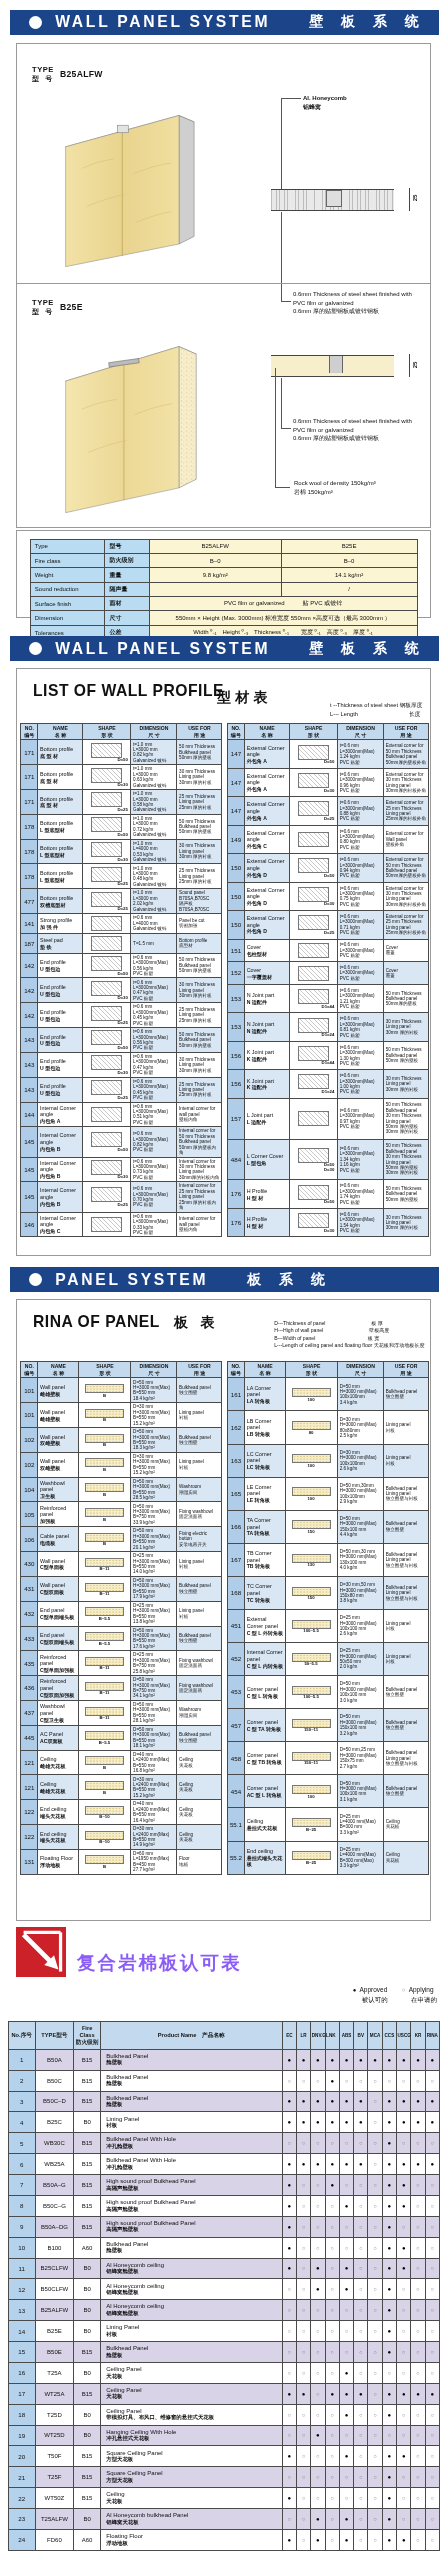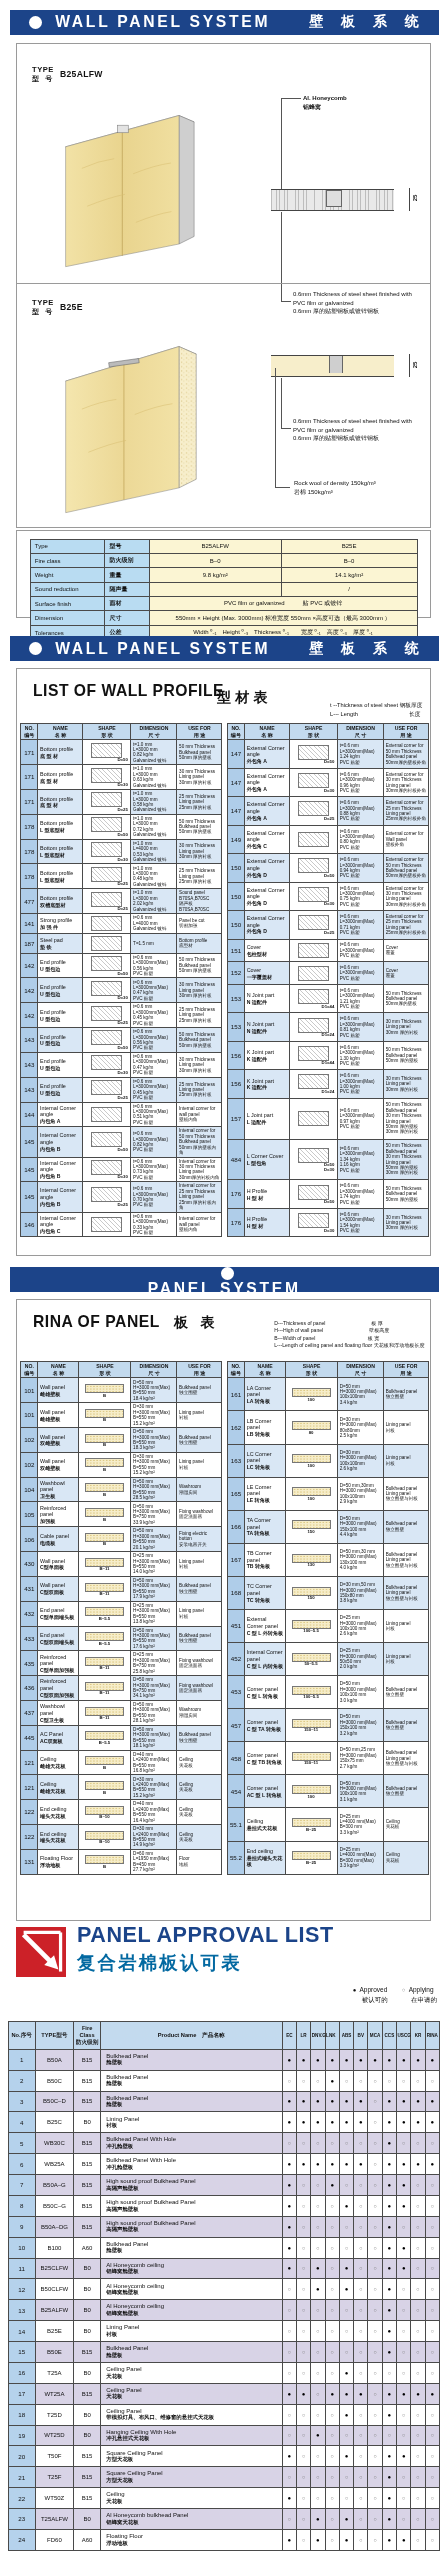--- a/index.html
+++ b/index.html
@@ -50,21 +50,21 @@
   .ml{white-space:pre-line;}
   .shape-glyph{margin:1.1px auto 0.5px auto;width:29px;height:13px;border:0.5px solid #777;
       background:repeating-linear-gradient(45deg,#c9c9c9 0 0.8px,#fff 0.8px 3.2px);}
   .panel-glyph{margin:1.6px auto 0.5px auto;width:37px;height:7px;border:0.5px solid #777;background:#f6edc9;
       background-image:radial-gradient(#d9c37a 0.5px, transparent 0.5px);background-size:3.2px 2.7px;}
   .shape-note{font-weight:bold;font-size:4.3px;text-align:right;padding-right:1.1px;white-space:pre-line;line-height:1.1;}
   
   .redicon{position:absolute;width:50px;height:50px;background:#cc2128;}
   .redicon svg{display:block;}
   .aptitle{position:absolute;color:#1b4489;font-weight:bold;font-size:21.6px;letter-spacing:0.5px;white-space:nowrap;}
-  .aptitle2{position:absolute;color:#0369a1;font-weight:bold;font-size:18.4px;letter-spacing:2.2px;white-space:nowrap;}
+  .aptitle2{position:absolute;color:#8b5cf6;font-weight:bold;font-size:18.4px;letter-spacing:2.2px;white-space:nowrap;}
   .aplegend{position:absolute;font-size:6.5px;display:flex;gap:14px;}
   .aplegend .item{text-align:left;line-height:1.5;}
   .aplegend .sym{font-size:6px;margin-right:3.2px;}
   .atable{border-collapse:collapse;table-layout:fixed;font-size:5.4px;}
   .atable th,.atable td{border:0.5px solid #4a4a4a;box-sizing:border-box;}
   .atable thead th{background:#c3daee;font-weight:bold;font-size:5.7px;padding:2.7px 0.5px;line-height:1.25;}
   .atable thead th.soc{font-size:4.6px;}
   .atable td{padding:3.2px 1.1px;}
   .atable td.no{background:#b5d2ec;text-align:center;font-size:6.2px;}
   .atable tbody tr:nth-child(odd) td.data{background:#d8d3e6;}
@@ -993,21 +993,21 @@
 PVC 贴塑</td>
     <td class="data ml">30 mm Thickness
 Lining panel
 30mm 厚的衬板</td>
   </tr>
 </tbody>
       </table>
     </div>
   </div>
 
-  <div class="bar" style="top:1267px;flex-direction:column;">
+  <div class="bar" style="top:1267px;">
     <span class="bullet"></span>
     <span class="ben">PANEL SYSTEM</span>
     <span class="bzh">板 系 统</span>
   </div>
 
   <div class="framebox" style="top:1299px;height:622px;">
     <div class="listtitle-en" style="left:16px;top:13px;">RINA OF PANEL</div>
     <div class="listtitle-zh" style="left:157px;top:14px;">板 表</div>
     <div class="legend" style="right:5.4px;top:19.5px;text-align:left;font-size:5.1px;">D---Thickness of panel　　　　　　　　　板  厚
 H---High of wall panel　　　　　　　　　壁板高度
@@ -1693,21 +1693,20 @@
 
   <div class="redicon" style="left:16px;top:1927px;">
     <svg width="50" height="50" viewBox="0 0 92 92">
       <rect x="0" y="0" width="92" height="92" fill="#cc2128"></rect>
       <line x1="14" y1="14" x2="66" y2="66" stroke="#fff" stroke-width="9"></line>
       <polygon points="78,78 52,70 70,52" fill="#fff"></polygon>
       <line x1="14" y1="10" x2="82" y2="10" stroke="#fff" stroke-width="6"></line>
       <line x1="82" y1="10" x2="82" y2="82" stroke="#fff" stroke-width="6"></line>
     </svg>
   </div>
-  <div class="aptitle" style="left:77px;top:1922px;">PANEL APPROVAL LIST</div>
   <div class="aptitle2" style="left:77px;top:1950px;">复合岩棉板认可表</div>
 
   <div class="aplegend" style="right:12px;top:1985px;">
     <div class="item">
       <div><span class="sym">●</span><span>Approved</span></div>
       <div style="padding-left:9.2px;">被认可的</div>
     </div>
     <div class="item">
       <div><span class="sym" style="color:#777;">○</span><span>Applying</span></div>
       <div style="padding-left:9.2px;">在申请的</div>

